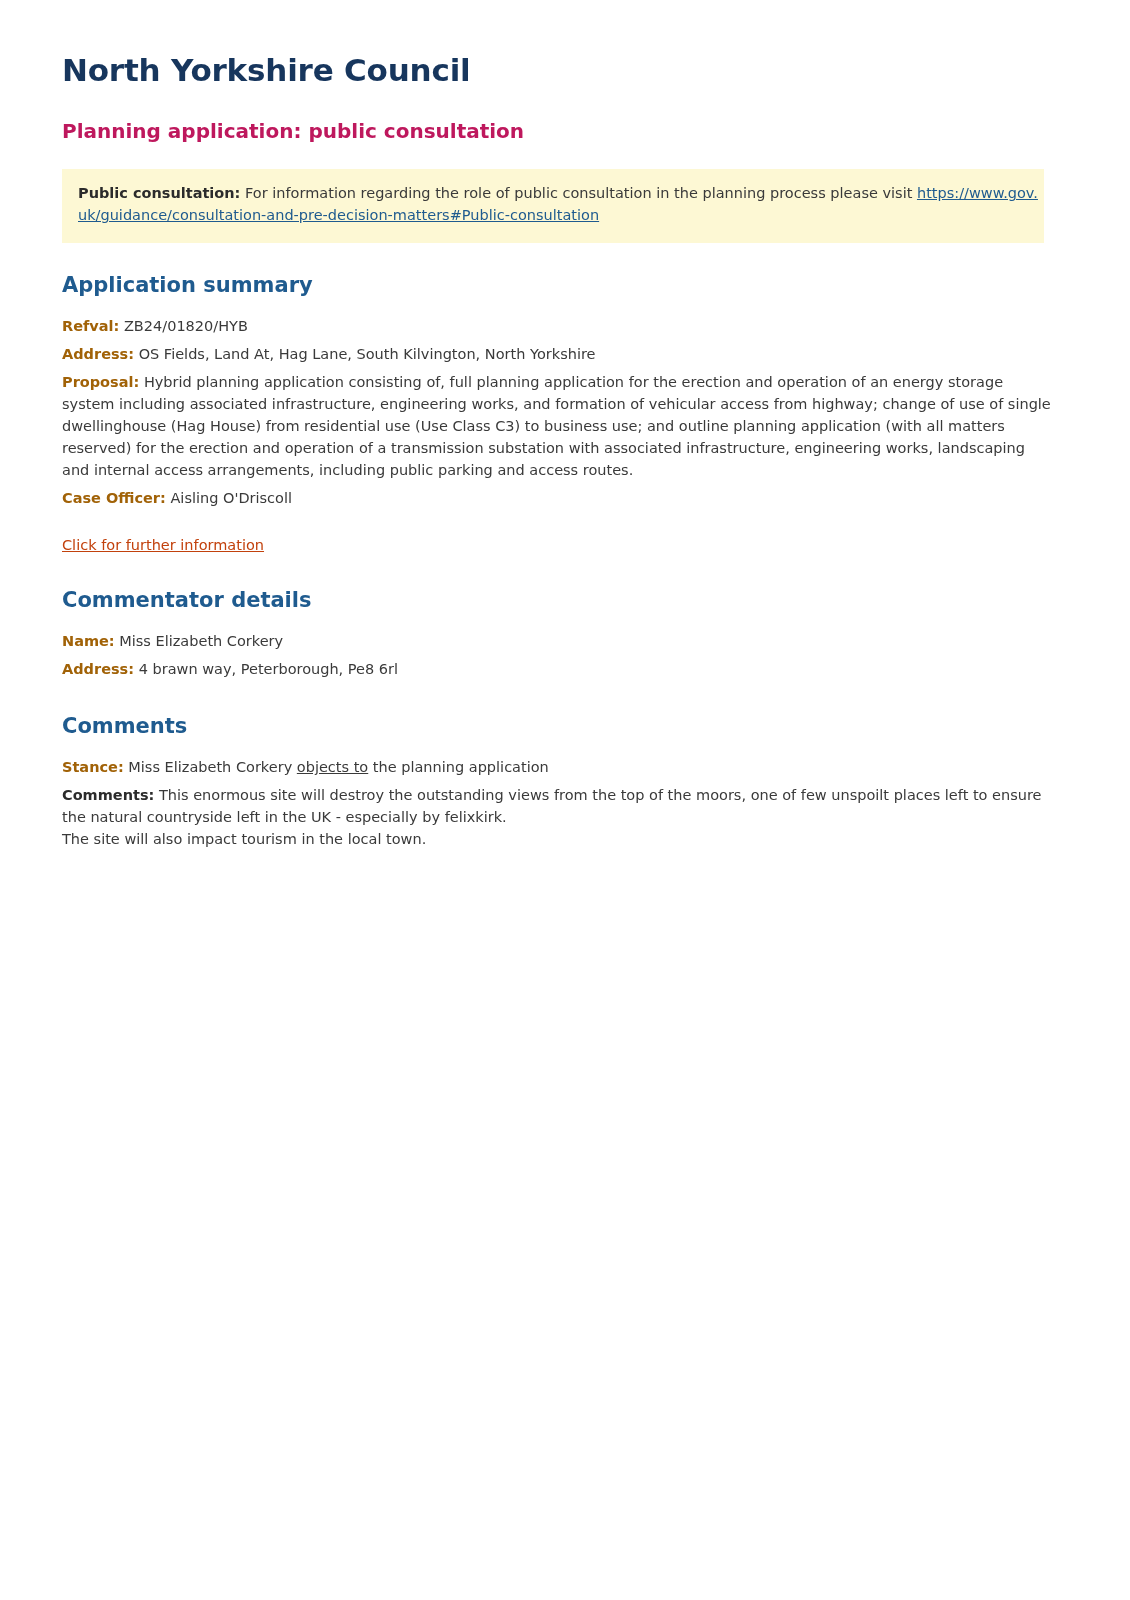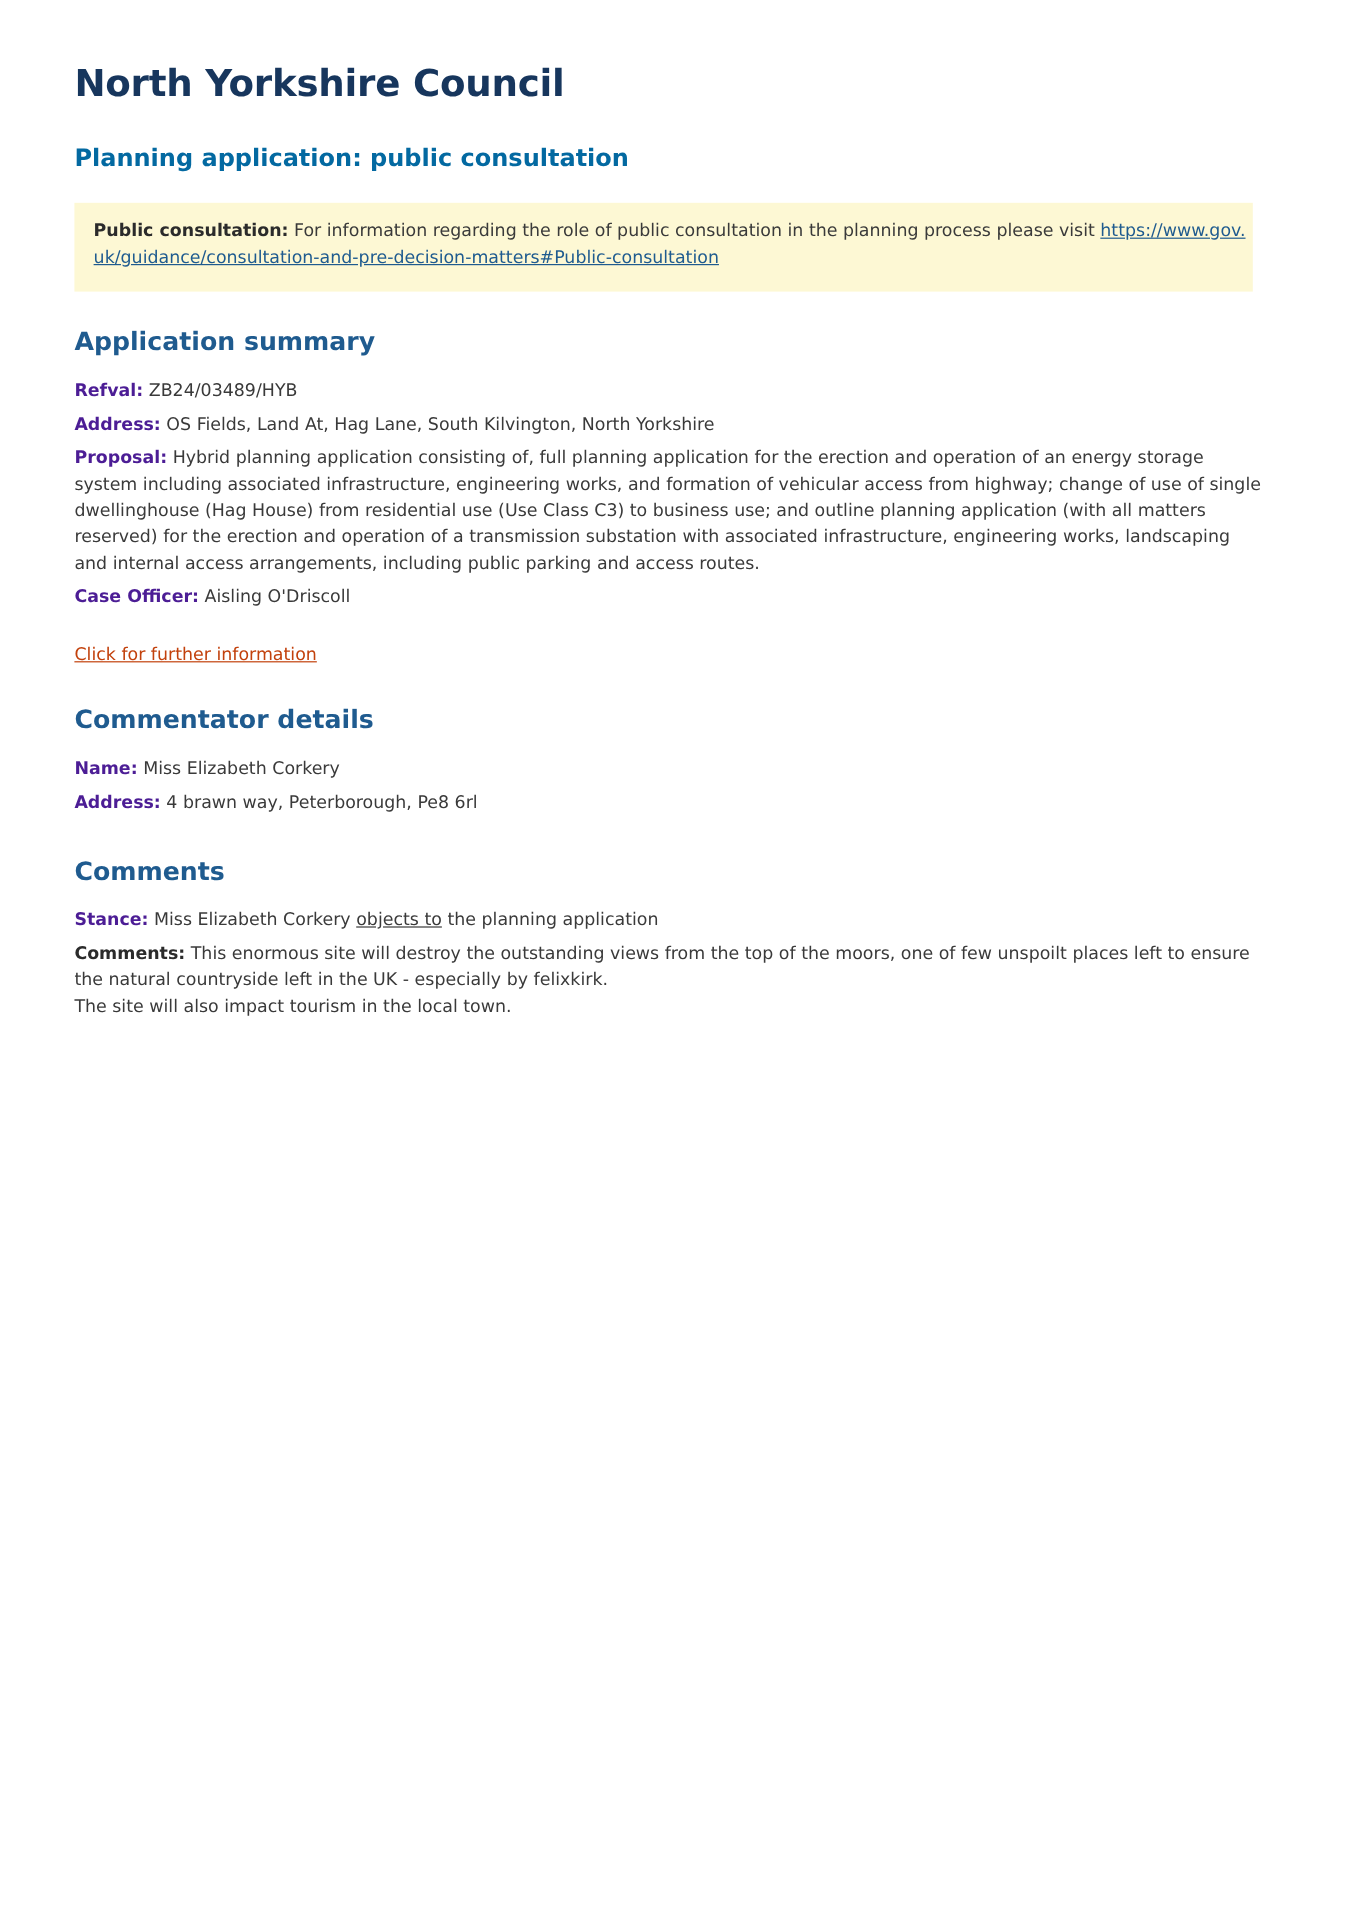--- a/index.html
+++ b/index.html
@@ -33,21 +33,21 @@
     font-family: "DejaVu Sans", sans-serif;
     font-size: 21px;
     font-weight: bold;
     color: #1f5b8f;
     margin: 0 0 18px 0;
   }
   h2.subtitle {
     font-family: "DejaVu Sans", sans-serif;
     font-size: 20px;
     font-weight: bold;
-    color: #0369a1;
+    color: #be185d;
     margin: 0 0 26px 0;
   }
   .intro {
     font-size: 14.5px;
     line-height: 1.45;
     font-weight: bold;
     color: #2b2b2b;
     margin: 0 0 22px 0;
     max-width: 1000px;
   }
@@ -78,21 +78,21 @@
   }
   .field-block {
     font-size: 14.5px;
     line-height: 1.52;
     color: #3a3a3a;
     margin: 0 0 6px 0;
     max-width: 990px;
   }
   .field-label {
     font-weight: bold;
-    color: #4c1d95;
+    color: #a16207;
   }
   .link-line {
     margin: 26px 0 34px 0;
   }
   .link-line a {
     font-size: 14.5px;
     color: #c2410c;
     text-decoration: underline;
   }
   .group {
@@ -120,21 +120,21 @@
   <h2 class="subtitle">Planning application: public consultation</h2>
 
 
   <div class="notice">
     <div class="notice-text"><span class="notice-label">Public consultation:</span><span> For information regarding the role of public consultation in the planning process please visit </span><a href="#">https://www.gov.uk/guidance/consultation-and-pre-decision-matters#Public-consultation</a></div>
   </div>
 
   <h2 class="section-heading">Application summary</h2>
 
   <div class="group">
-    <div class="field-block"><span class="field-label">Refval:</span> <span>ZB24/03489/HYB</span></div>
+    <div class="field-block"><span class="field-label">Refval:</span> <span>ZB24/01820/HYB</span></div>
     <div class="field-block"><span class="field-label">Address:</span> <span>OS Fields, Land At, Hag Lane, South Kilvington, North Yorkshire</span></div>
     <div class="field-block"><span class="field-label">Proposal:</span> <span>Hybrid planning application consisting of, full planning application for the erection and operation of an energy storage system including associated infrastructure, engineering works, and formation of vehicular access from highway; change of use of single dwellinghouse (Hag House) from residential use (Use Class C3) to business use; and outline planning application (with all matters reserved) for the erection and operation of a transmission substation with associated infrastructure, engineering works, landscaping and internal access arrangements, including public parking and access routes.</span></div>
     <div class="field-block"><span class="field-label">Case Officer:</span> <span>Aisling O'Driscoll</span></div>
   </div>
 
   <div class="link-line">
     <a href="#">Click for further information</a>
   </div>
 
   <h2 class="section-heading">Commentator details</h2>

